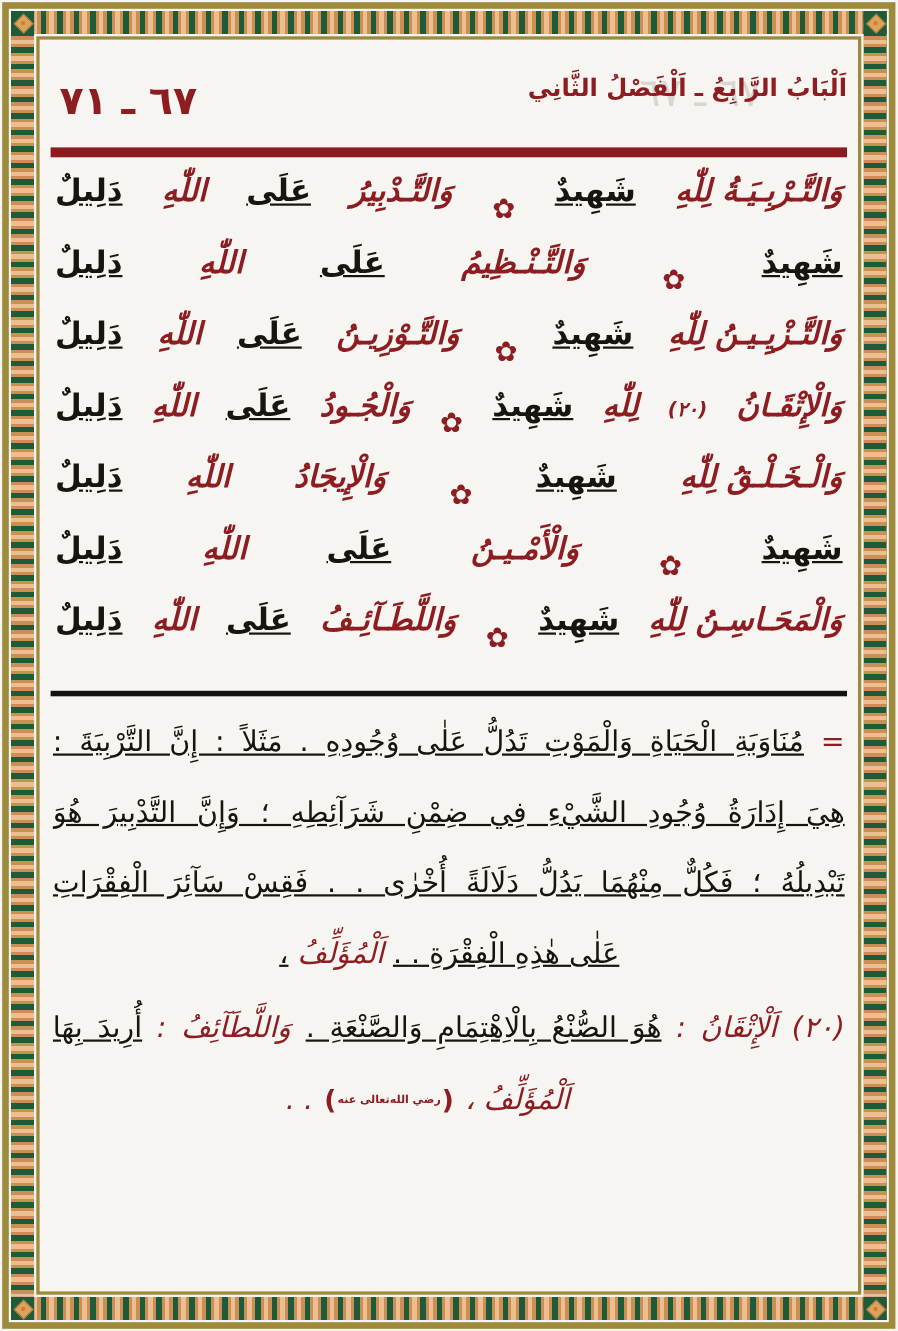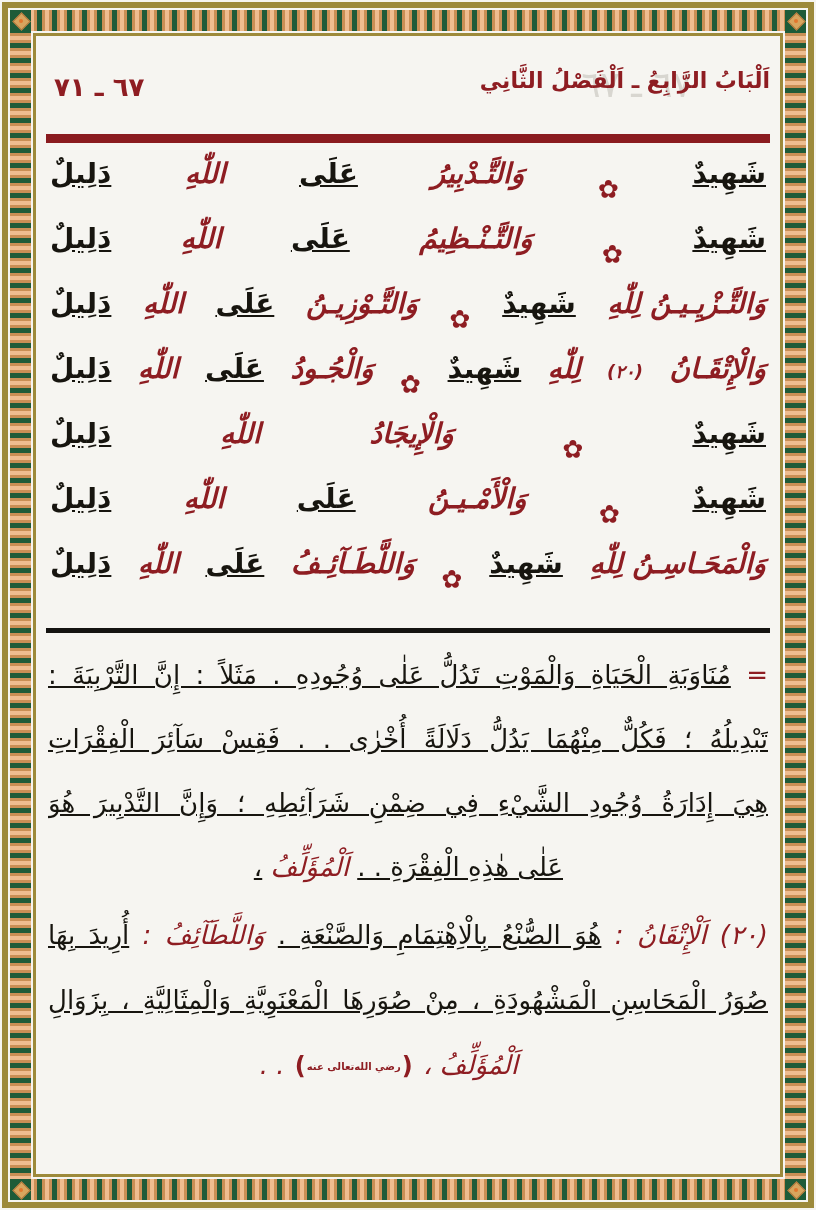--- a/index.html
+++ b/index.html
@@ -39,21 +39,21 @@
   .white-gap2{position:absolute; inset:31px; background:var(--bg);}
   .inner-gold{position:absolute; inset:33px; border:3px solid var(--gold); background:var(--bg);}
   
   .content{position:absolute; inset:36px; padding:0 10px; direction:rtl; overflow:hidden;}
   .header{position:relative; height:72px; margin-top:20px;}
   .title{
     position:absolute; left:0; right:0; top:12px; text-align:right;
     font-size:22px; font-weight:bold; color:var(--accent); letter-spacing:.5px;
   }
   .pagenum{
-    position:absolute; left:8px; top:16px; font-size:26px; font-weight:bold;
+    position:absolute; left:8px; top:16px; font-size:36px; font-weight:bold;
     color:var(--accent); direction:rtl;
   }
   .ghost{
     position:absolute; right:78px; top:8px; font-size:36px; font-weight:normal;
     color:rgba(186,184,176,.5); direction:rtl;
   }
   .rules{height:4px; margin-top:6px; border-top:6px solid #8a1b1f; border-bottom:3px solid #8a1b1f;}
   .verses{margin-top:14px; padding:0 4px;}
   .vline{
     display:flex; justify-content:space-between; align-items:baseline;
@@ -102,20 +102,21 @@
   <div class="content">
     <div class="header">
       <div class="ghost">٦٧ ـ ٦٧</div>
       <div class="title">اَلْبَابُ الرَّابِعُ ـ اَلْفَصْلُ الثَّانِي</div>
       <div class="pagenum">٦٧ ـ ٧١</div>
     </div>
     <div class="rules"></div>
 
     <div class="verses">
         <div class="vline">
+          <span class="red">وَالتَّـرْبِـيَـةُ لِلّٰهِ</span> 
           <span class="ink">شَهِيدٌ</span> 
           <span class="orn">✿</span> 
           <span class="red">وَالتَّـدْبِيرُ</span> 
           <span class="ink">عَلَى</span> 
           <span class="red">اللّٰهِ</span> 
           <span class="ink">دَلِيلٌ</span> 
         </div>
         <div class="vline">
           <span class="ink">شَهِيدٌ</span> 
           <span class="orn">✿</span> 
@@ -138,20 +139,21 @@
           <span class="red sm">(٢٠)</span> 
           <span class="red">لِلّٰهِ</span> 
           <span class="ink">شَهِيدٌ</span> 
           <span class="orn">✿</span> 
           <span class="red">وَالْجُـودُ</span> 
           <span class="ink">عَلَى</span> 
           <span class="red">اللّٰهِ</span> 
           <span class="ink">دَلِيلٌ</span> 
         </div>
         <div class="vline">
+          <span class="red">وَالْـخَـلْـقُ لِلّٰهِ</span> 
           <span class="ink">شَهِيدٌ</span> 
           <span class="orn">✿</span> 
           <span class="red">وَالْإِيجَادُ</span> 
           <span class="red">اللّٰهِ</span> 
           <span class="ink">دَلِيلٌ</span> 
         </div>
         <div class="vline">
           <span class="ink">شَهِيدٌ</span> 
           <span class="orn">✿</span> 
           <span class="red">وَالْأَمْـيـنُ</span> 
@@ -167,35 +169,34 @@
           <span class="ink">عَلَى</span> 
           <span class="red">اللّٰهِ</span> 
           <span class="ink">دَلِيلٌ</span> 
         </div>
       </div>
 
     <div class="divider"></div>
 
     <div class="cblock commentary">
         <div class="cline"><span class="red">=</span> <span class="ink">مُنَاوَبَةِ الْحَيَاةِ وَالْمَوْتِ تَدُلُّ عَلٰى وُجُودِهِ . مَثَلاً : إِنَّ التَّرْبِيَةَ :</span> </div>
+        <div class="cline"><span class="ink">هِيَ إِدَارَةُ وُجُودِ الشَّيْءِ فِي ضِمْنِ شَرَآئِطِهِ ؛ وَإِنَّ التَّدْبِيرَ هُوَ</span> </div>
         <div class="cline"><span class="ink">تَبْدِيلُهُ ؛ فَكُلٌّ مِنْهُمَا يَدُلُّ دَلَالَةً أُخْرٰى . . فَقِسْ سَآئِرَ الْفِقْرَاتِ</span> </div>
-        <div class="cline"><span class="ink">هِيَ إِدَارَةُ وُجُودِ الشَّيْءِ فِي ضِمْنِ شَرَآئِطِهِ ؛ وَإِنَّ التَّدْبِيرَ هُوَ</span> </div>
         <div class="cline short"><span class="ink">عَلٰى هٰذِهِ الْفِقْرَةِ . .</span> <span class="red">اَلْمُؤَلِّفُ</span> <span class="ink">،</span> <span class="sealwrap">
             <span class="paren">(</span>
             <span class="sealtxt">
               <span>رضي الله</span>
               <span>تعالى عنه</span>
             </span>
             <span class="paren">)</span>
           </span> <span class="ink">. .</span> </div>
       </div>
 
     <div class="cblock footnote">
         <div class="cline"><span class="red">(٢٠)</span> <span class="red">اَلْإِتْقَانُ :</span> <span class="ink">هُوَ الصُّنْعُ بِالْاِهْتِمَامِ وَالصَّنْعَةِ .</span> <span class="red">وَاللَّطَآئِفُ :</span> <span class="ink">أُرِيدَ بِهَا</span> </div>
-        <div class="cline"><span class="ink">صُوَرُ الْمَحَاسِنِ الْمَشْهُودَةِ ، مِنْ صُوَرِهَا الْمَعْنَوِيَّةِ وَالْمِثَالِيَّةِ ، بِزَوَالِ</span> </div>
         <div class="cline short"><span class="red">اَلْمُؤَلِّفُ ،</span> <span class="sealwrap">
             <span class="paren">(</span>
             <span class="sealtxt">
               <span>رضي الله</span>
               <span>تعالى عنه</span>
             </span>
             <span class="paren">)</span>
           </span> <span class="red">. .</span> </div>
       </div>
   </div>

